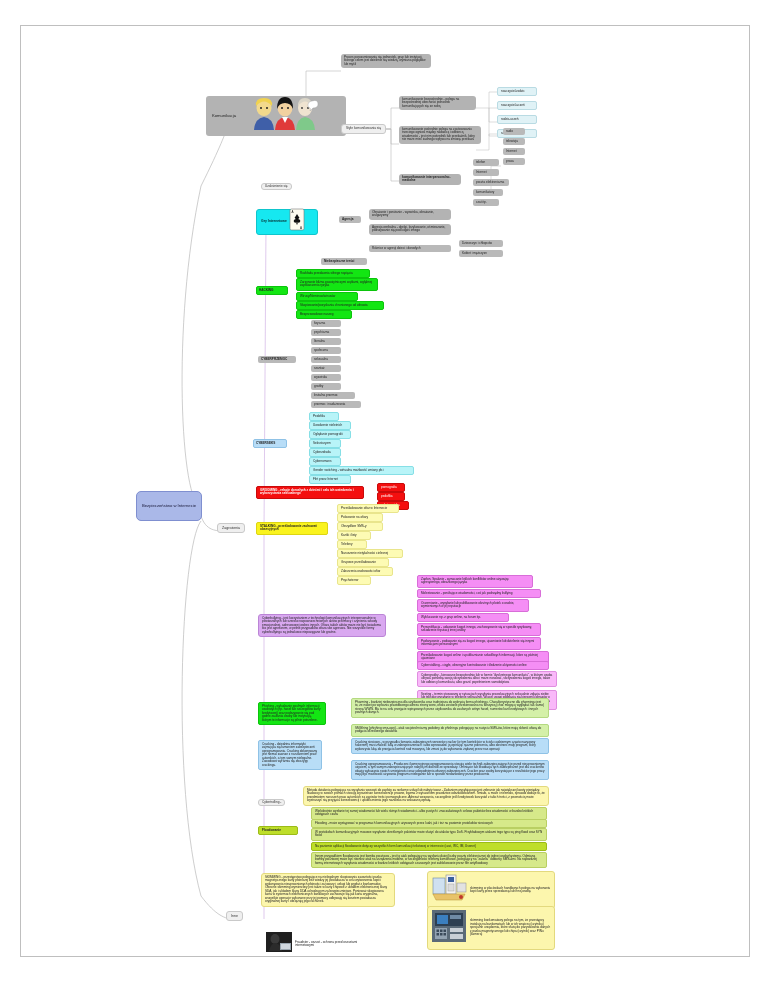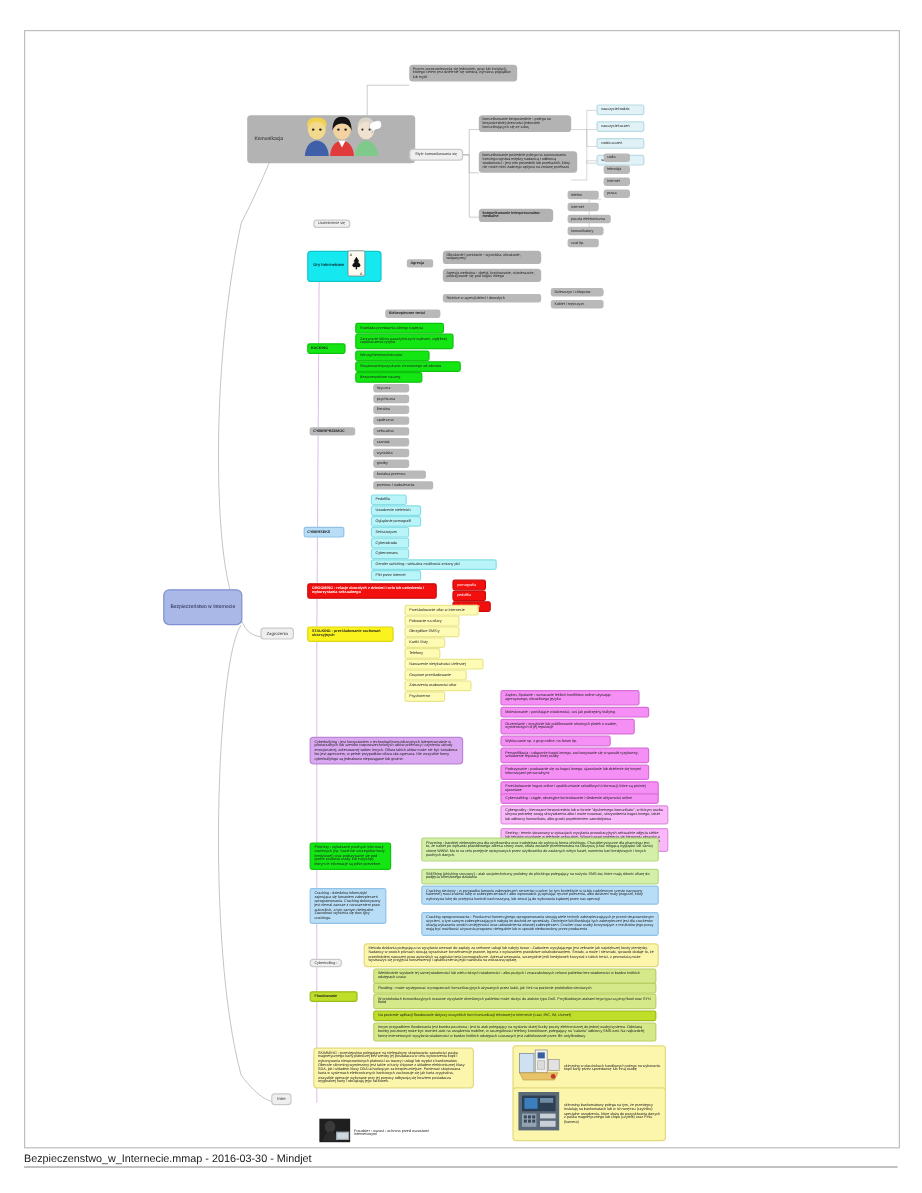--- a/index.html
+++ b/index.html
@@ -460,16 +460,13 @@
             <rect x="14" y="11" width="11" height="7" fill="#9aa6b0"></rect>
             <rect x="15" y="12" width="9" height="5" fill="#cfd7de"></rect>
           </svg>
         </span>
         <span class="t" style="align-self:center;">Fraudster - oszust - ochrona przed oszustami internetowymi</span>
       </div>
 
     </div>
   </div>
 
-  <div class="footer">
-    <span>Bezpieczenstwo_w_Internecie.mmap  -  2016-03-30  -  Mindjet</span>
-  </div>
 </div>
 
 </body></html>

